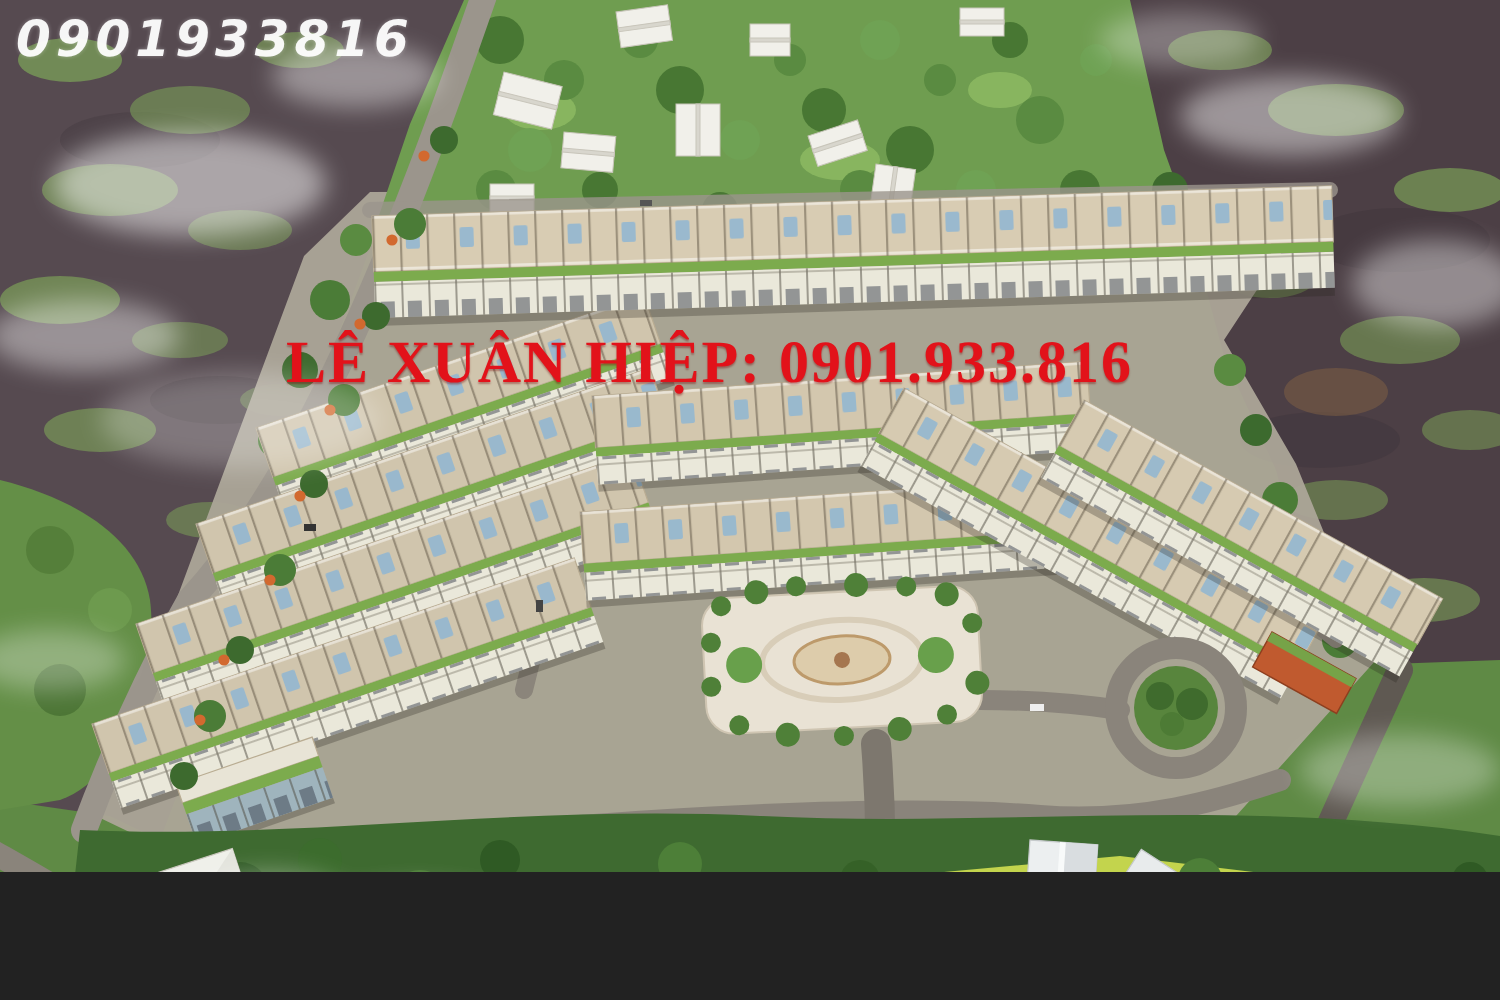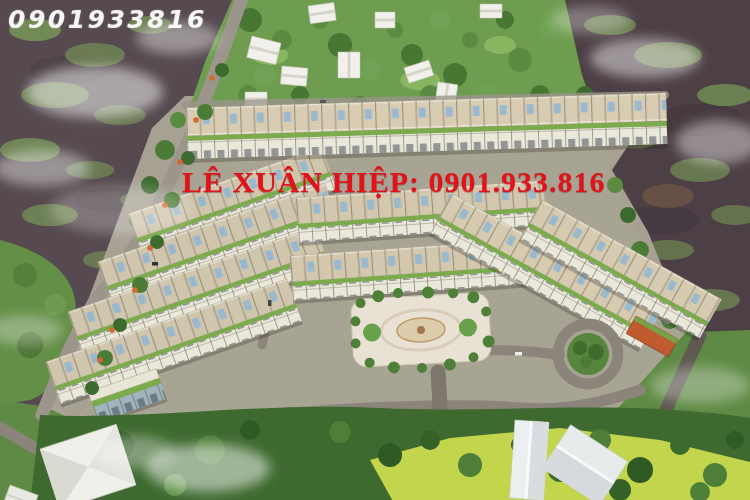--- a/index.html
+++ b/index.html
@@ -1,35 +1,34 @@
 <!DOCTYPE html>
 <html><head>
 <meta charset="utf-8">
 <style>
   html,body{margin:0;padding:0;background:#222;}
   .stage{
-    position:relative;width:750px;height:500px;overflow:hidden;
+    position:relative;width:750px;height:436px;overflow:hidden;
     font-family:"Liberation Sans",sans-serif;
   }
   .stage svg{position:absolute;left:0;top:0;display:block;}
   .wm-top{
     position:absolute;left:8px;top:5px;
     font-family:"DejaVu Sans",sans-serif;
     font-style:italic;font-weight:600;
     font-size:25px;letter-spacing:2.5px;
     color:#ffffff;opacity:.95;white-space:nowrap;
     text-shadow:0 0 2px rgba(255,255,255,.35);
   }
   .wm-center{
     position:absolute;left:143px;top:165px;
     font-family:"Liberation Serif",serif;
     font-weight:bold;font-size:30px;letter-spacing:1px;
     color:#e2121a;white-space:nowrap;
     text-shadow:0 1px 1px rgba(120,0,0,.4);
-    margin-left:39px;
   }
 </style>
 </head>
 <body>
 
 <div class="stage">
 
 <svg width="750" height="500" viewBox="0 0 750 500">
   <defs>
     <filter id="mist" x="-60%" y="-60%" width="220%" height="220%">

